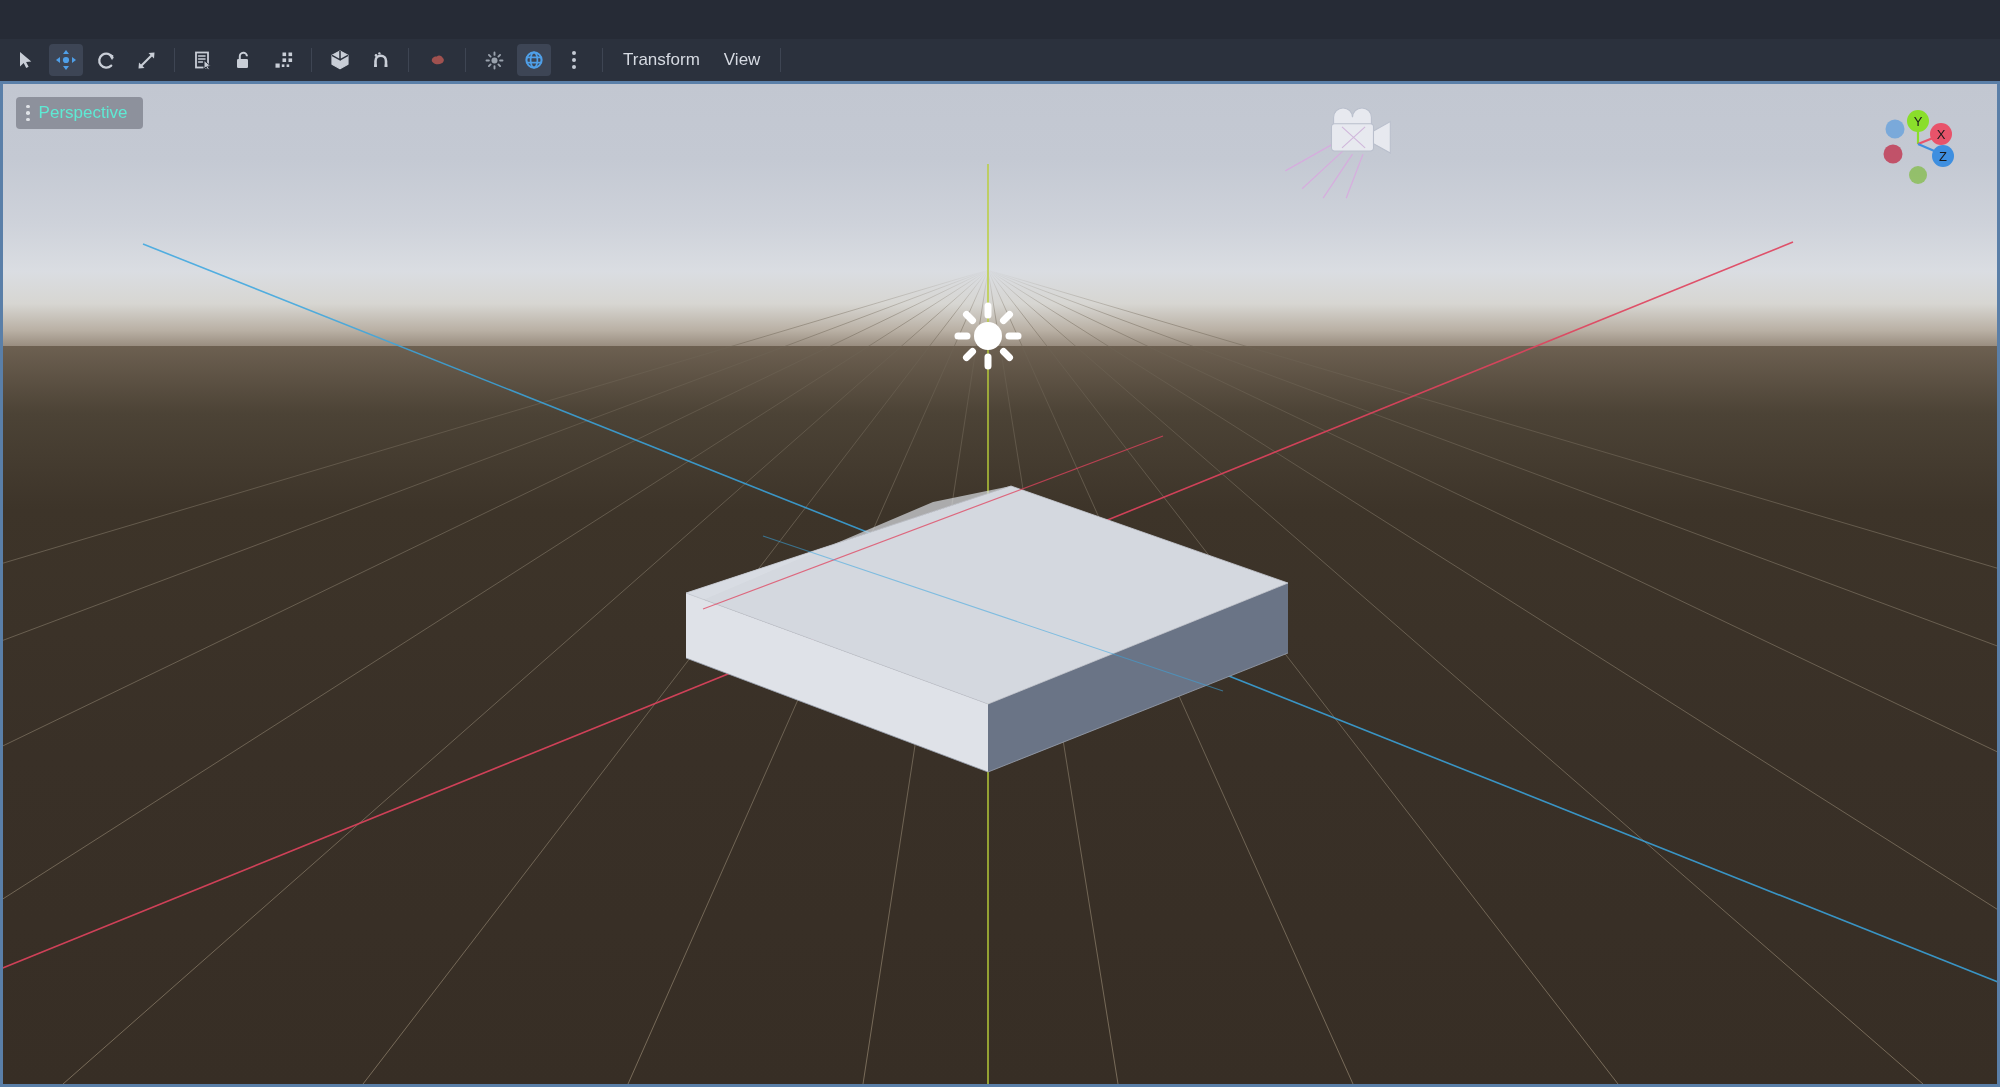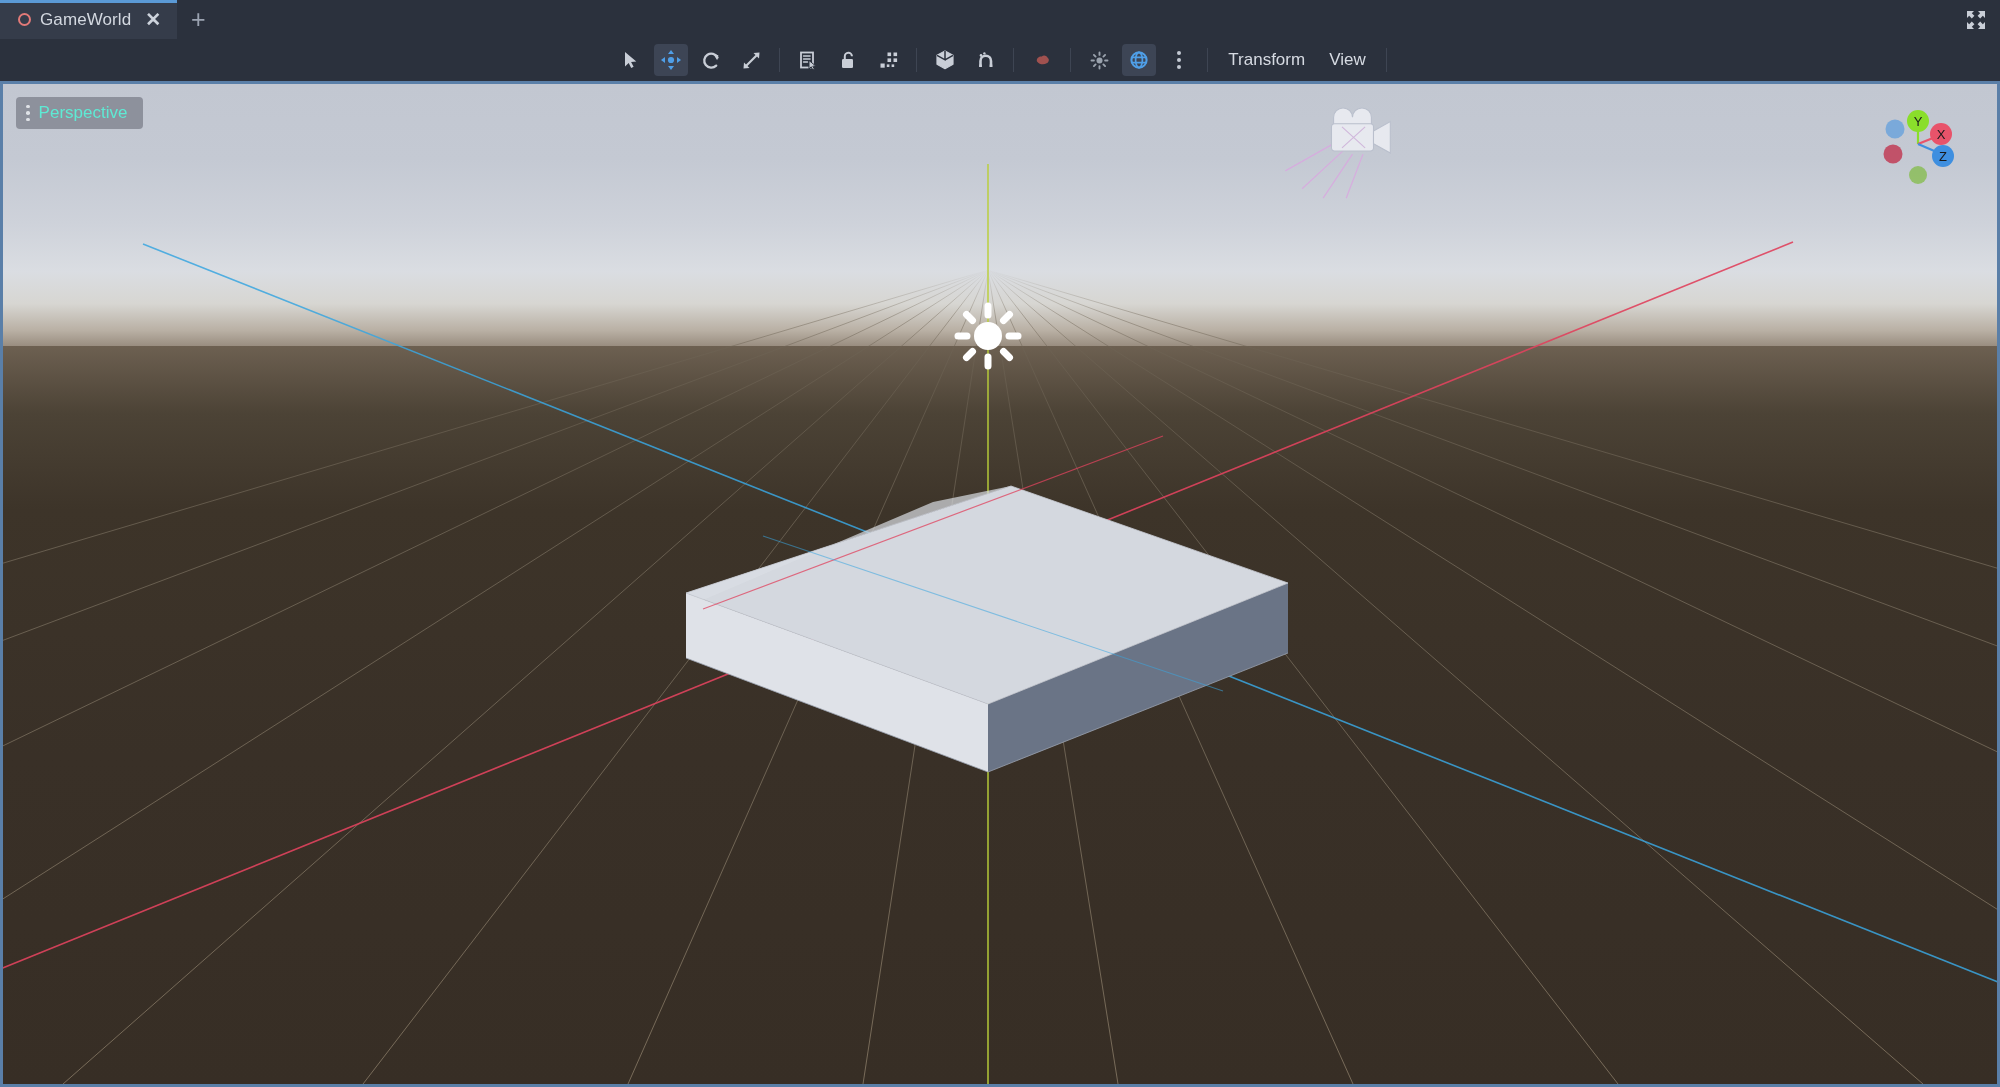--- a/index.html
+++ b/index.html
@@ -43,21 +43,21 @@
   }
   .tabbar-spacer { flex: 1; }
   .win-expand {
     display: flex; align-items: center; justify-content: center;
     width: 48px; height: 39px; cursor: pointer;
   }
 
   
   .toolbar {
     position: absolute; left: 0; top: 39px; width: 2000px; height: 42px;
-    background: #2b313d; display: flex; align-items: center; padding-left: 6px; justify-content: center;
+    background: #2b313d; display: flex; align-items: center; padding-left: 6px;
   }
   .tb-btn {
     width: 34px; height: 32px; margin: 0 3px; border-radius: 4px;
     display: flex; align-items: center; justify-content: center;
     cursor: pointer;
   }
   .tb-btn.active { background: #3d4555; }
   .tb-sep {
     width: 1px; height: 24px; margin: 0 8px; background: #3e4553;
   }
@@ -97,39 +97,20 @@
   .persp-label { color: #5eead4; font-size: 17px; }
   .persp-btn .dots3 i { background: #dfe2e7; width: 3.6px; height: 3.6px; }
 
   .gizmo { position: absolute; right: 28px; top: 12px; width: 100px; height: 100px; cursor: pointer; }
 </style>
 </head>
 <body>
 
 <div id="app">
 
-  <div class="tabbar">
-    <div class="tab active">
-      <span class="tab-scene-icon"></span>
-      <span class="tab-label">GameWorld</span>
-      <span class="tab-close">✕</span>
-    </div>
-    <div class="tab-add">+</div>
-    <div class="tabbar-spacer"></div>
-    <div class="win-expand">
-      <svg width="22" height="22" viewBox="0 0 22 22">
-        <g fill="#c9ced7">
-          <path d="M2 2 L9 2 L6.8 4.2 L9.4 6.8 L6.8 9.4 L4.2 6.8 L2 9 Z"></path>
-          <path d="M20 2 L20 9 L17.8 6.8 L15.2 9.4 L12.6 6.8 L15.2 4.2 L13 2 Z"></path>
-          <path d="M2 20 L2 13 L4.2 15.2 L6.8 12.6 L9.4 15.2 L6.8 17.8 L9 20 Z"></path>
-          <path d="M20 20 L13 20 L15.2 17.8 L12.6 15.2 L15.2 12.6 L17.8 15.2 L20 13 Z"></path>
-        </g>
-      </svg>
-    </div>
-  </div>
 
   <div class="toolbar">
 
     <div class="tb-btn">
       <svg width="20" height="20" viewBox="0 0 20 20">
         <path d="M4 2 L4 16.5 L7.7 12.9 L10.2 18 L12.6 16.8 L10.1 11.9 L15.3 11.6 Z" fill="#c9ced7"></path>
       </svg>
     </div>
 
     <div class="tb-btn active">

